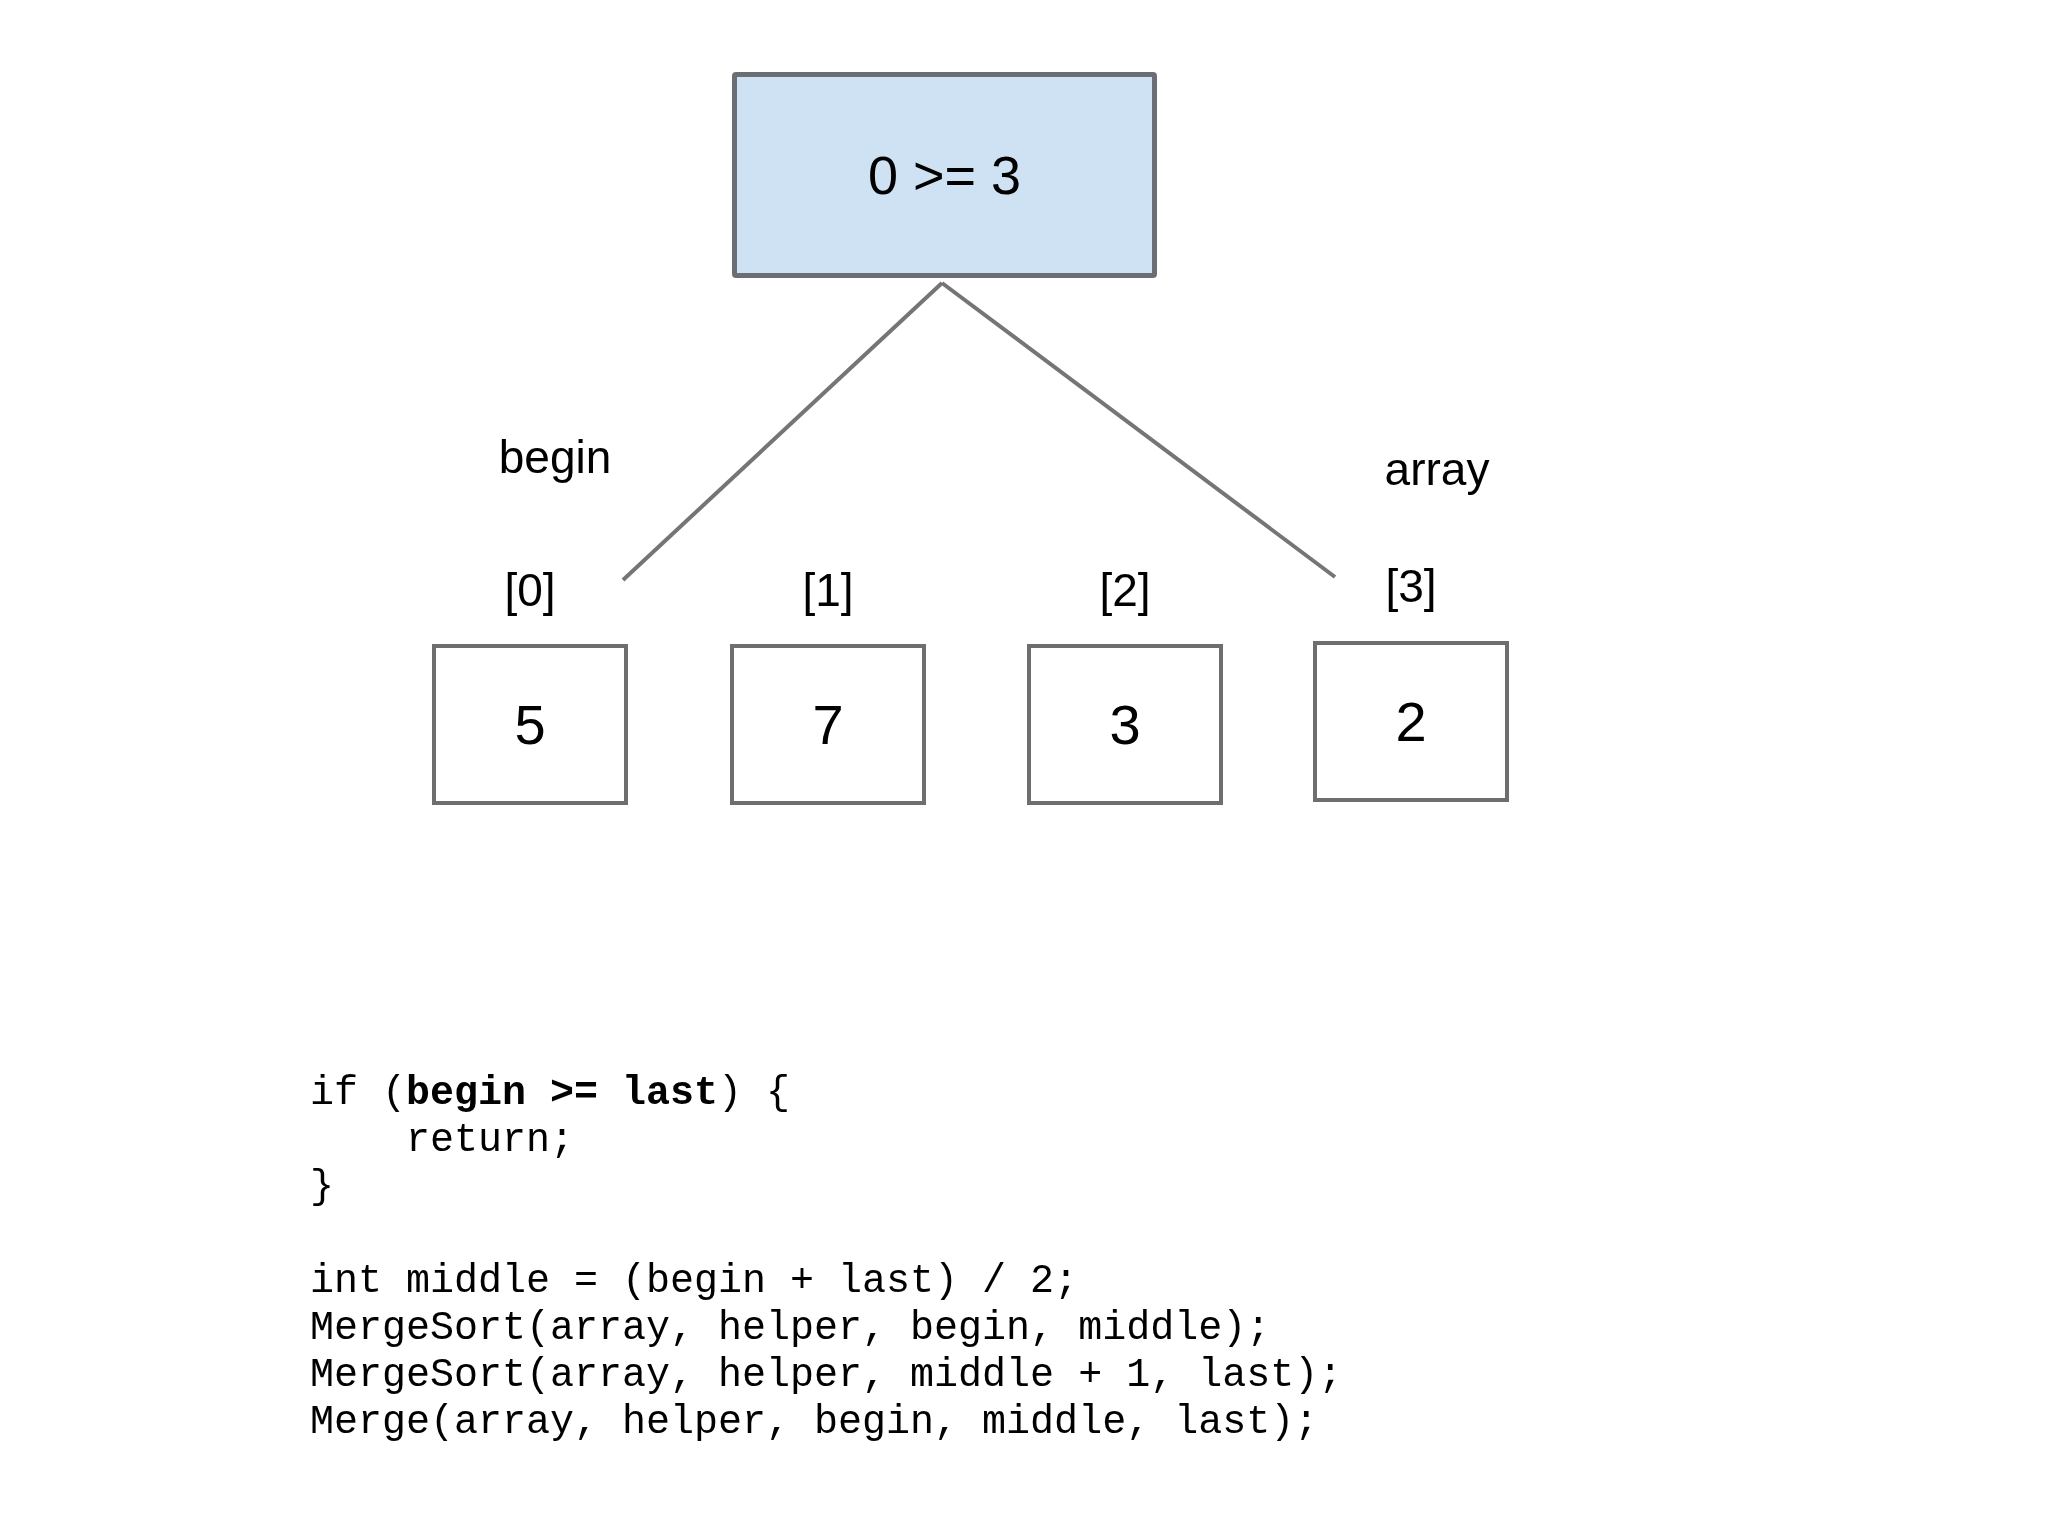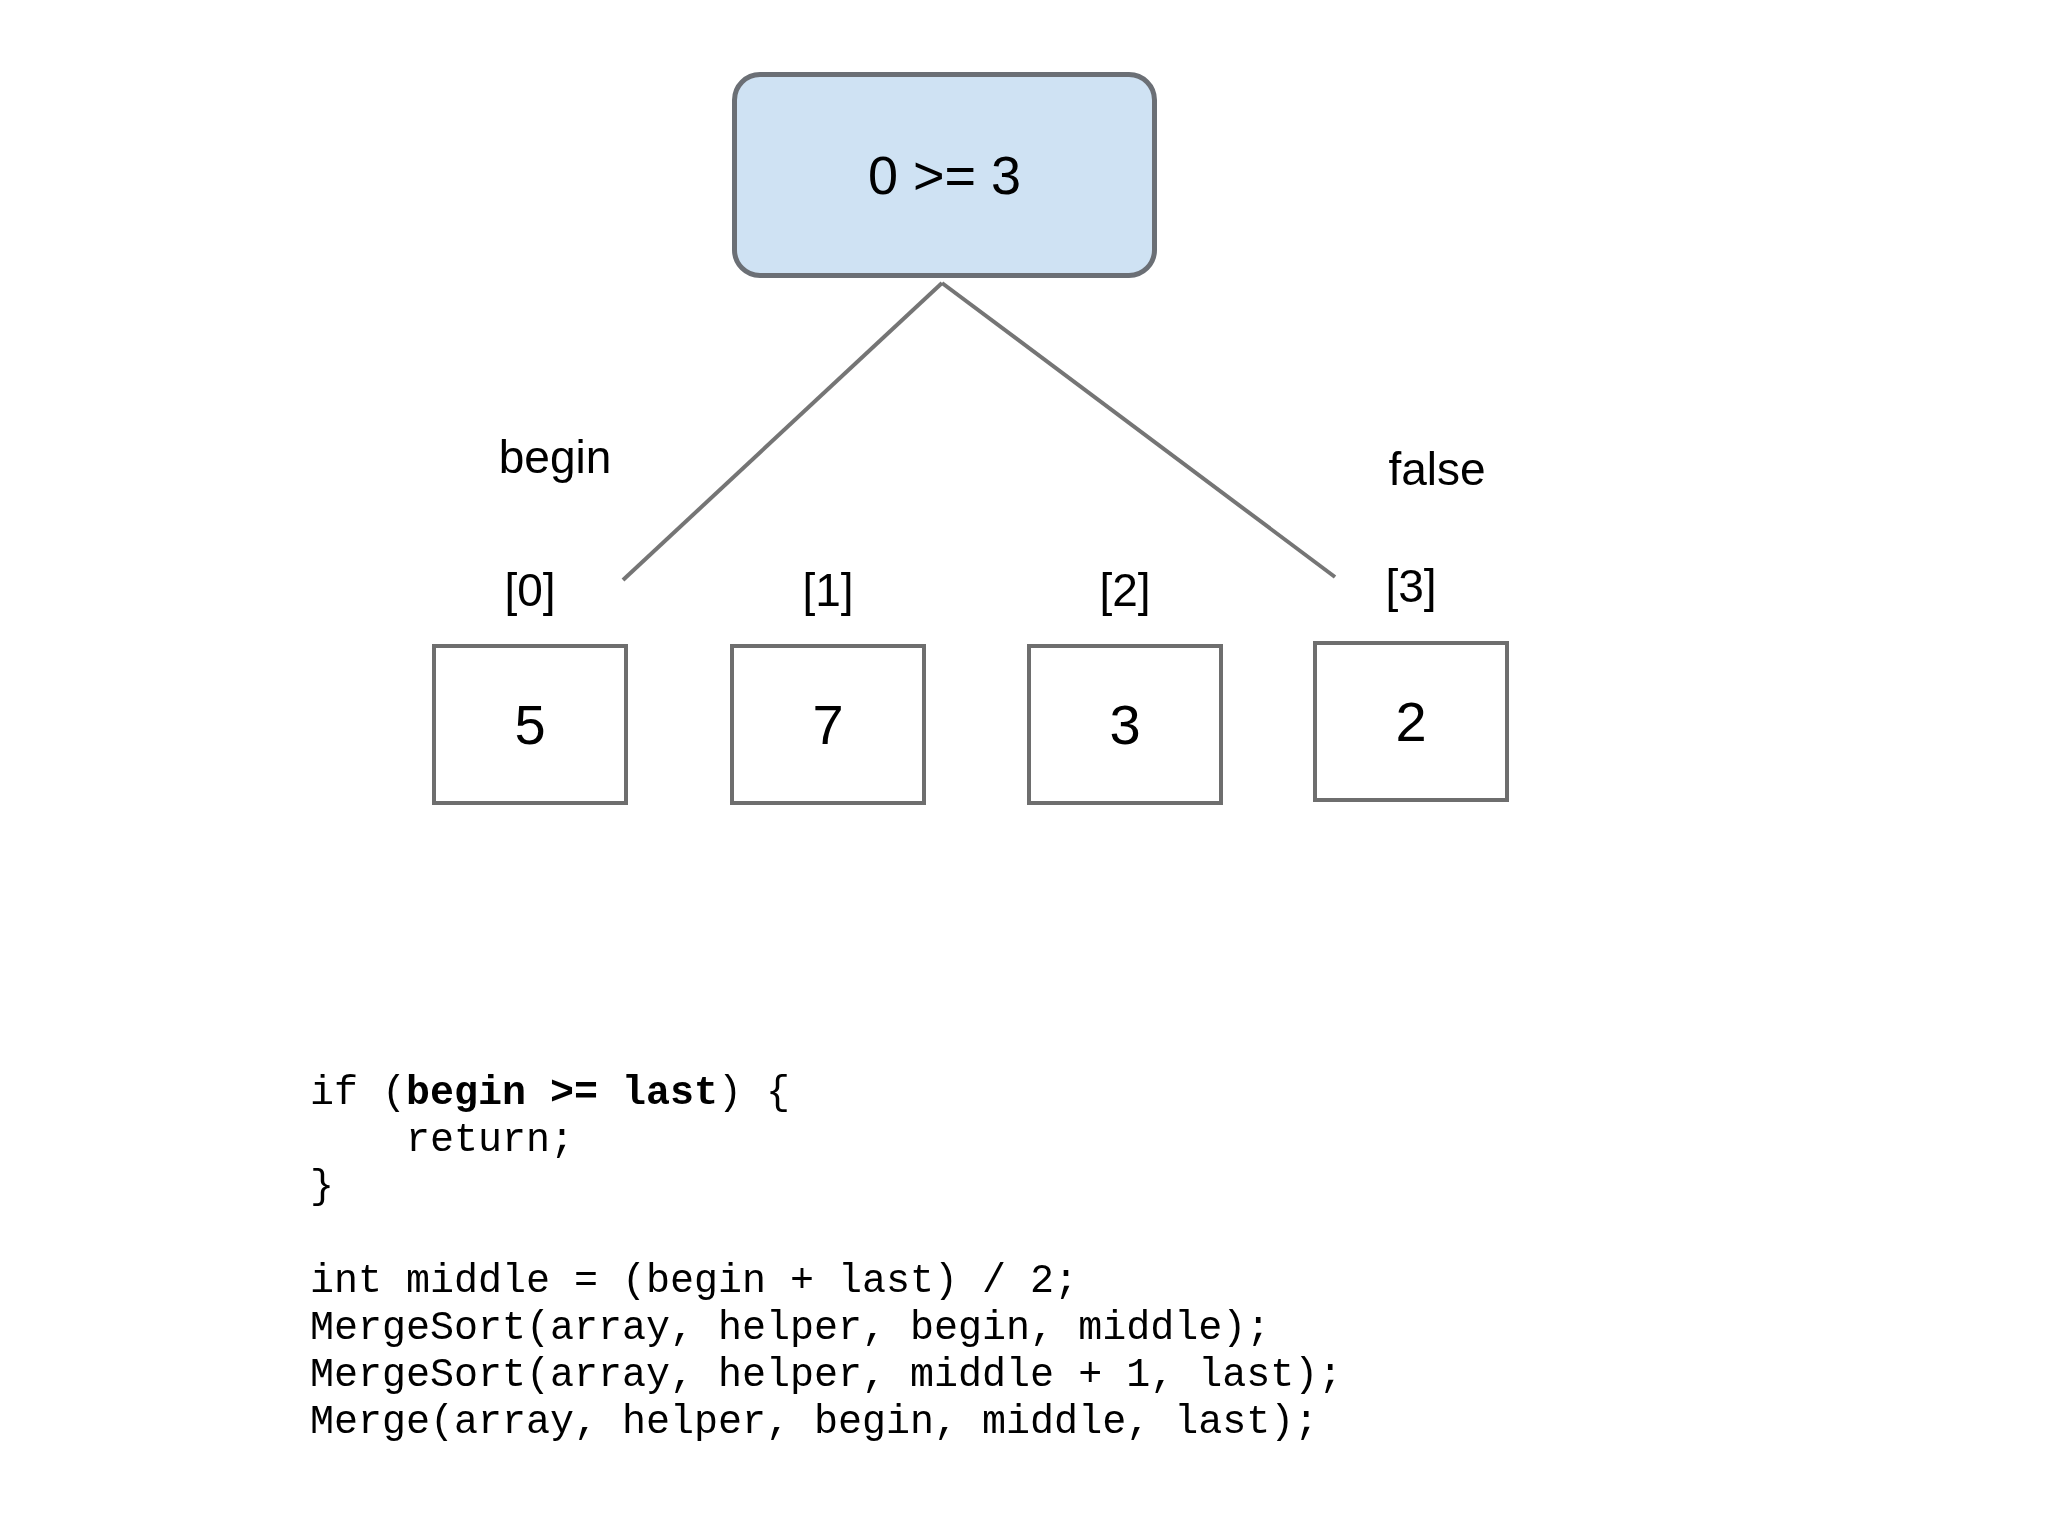--- a/index.html
+++ b/index.html
@@ -18,21 +18,21 @@
     font-family:"Liberation Sans", sans-serif;
     color:var(--text-color);
   }
   .connectors{position:absolute;left:0;top:0;width:2048px;height:1536px;}
   .connectors line{stroke:var(--line-color);stroke-width:4;}
   .node{
     position:absolute;left:732px;top:72px;width:425px;height:206px;
     box-sizing:border-box;
     background:var(--node-fill);
     border:5px solid var(--node-border);
-    border-radius:28px;
+    border-radius:4px;
     display:flex;flex-direction:column;justify-content:center;align-items:center;
     font-size:54px;line-height:80px;
   }
   .ptr-label{
     position:absolute;width:250px;top:0;left:0;
     text-align:center;font-size:46px;line-height:50px;
   }
   .ptr-label.begin{left:430px;top:432px;}
   .ptr-label.last{left:1312px;top:444px;}
   .idx-label{
@@ -69,21 +69,21 @@
   <svg class="connectors" viewBox="0 0 2048 1536">
     <line x1="942" y1="283" x2="623" y2="580"></line>
     <line x1="942" y1="283" x2="1335" y2="577"></line>
   </svg>
 
   <div class="node">
     <div>0 &gt;= 3</div>
   </div>
 
   <div class="ptr-label begin">begin</div>
-  <div class="ptr-label last">false</div>
+  <div class="ptr-label last">array</div>
 
   <div class="idx-label idx-0">[0]</div>
   <div class="idx-label idx-1">[1]</div>
   <div class="idx-label idx-2">[2]</div>
   <div class="idx-label idx-3">[3]</div>
 
   <div class="cell cell-0">
     <span>5</span>
   </div>
   <div class="cell cell-1">

